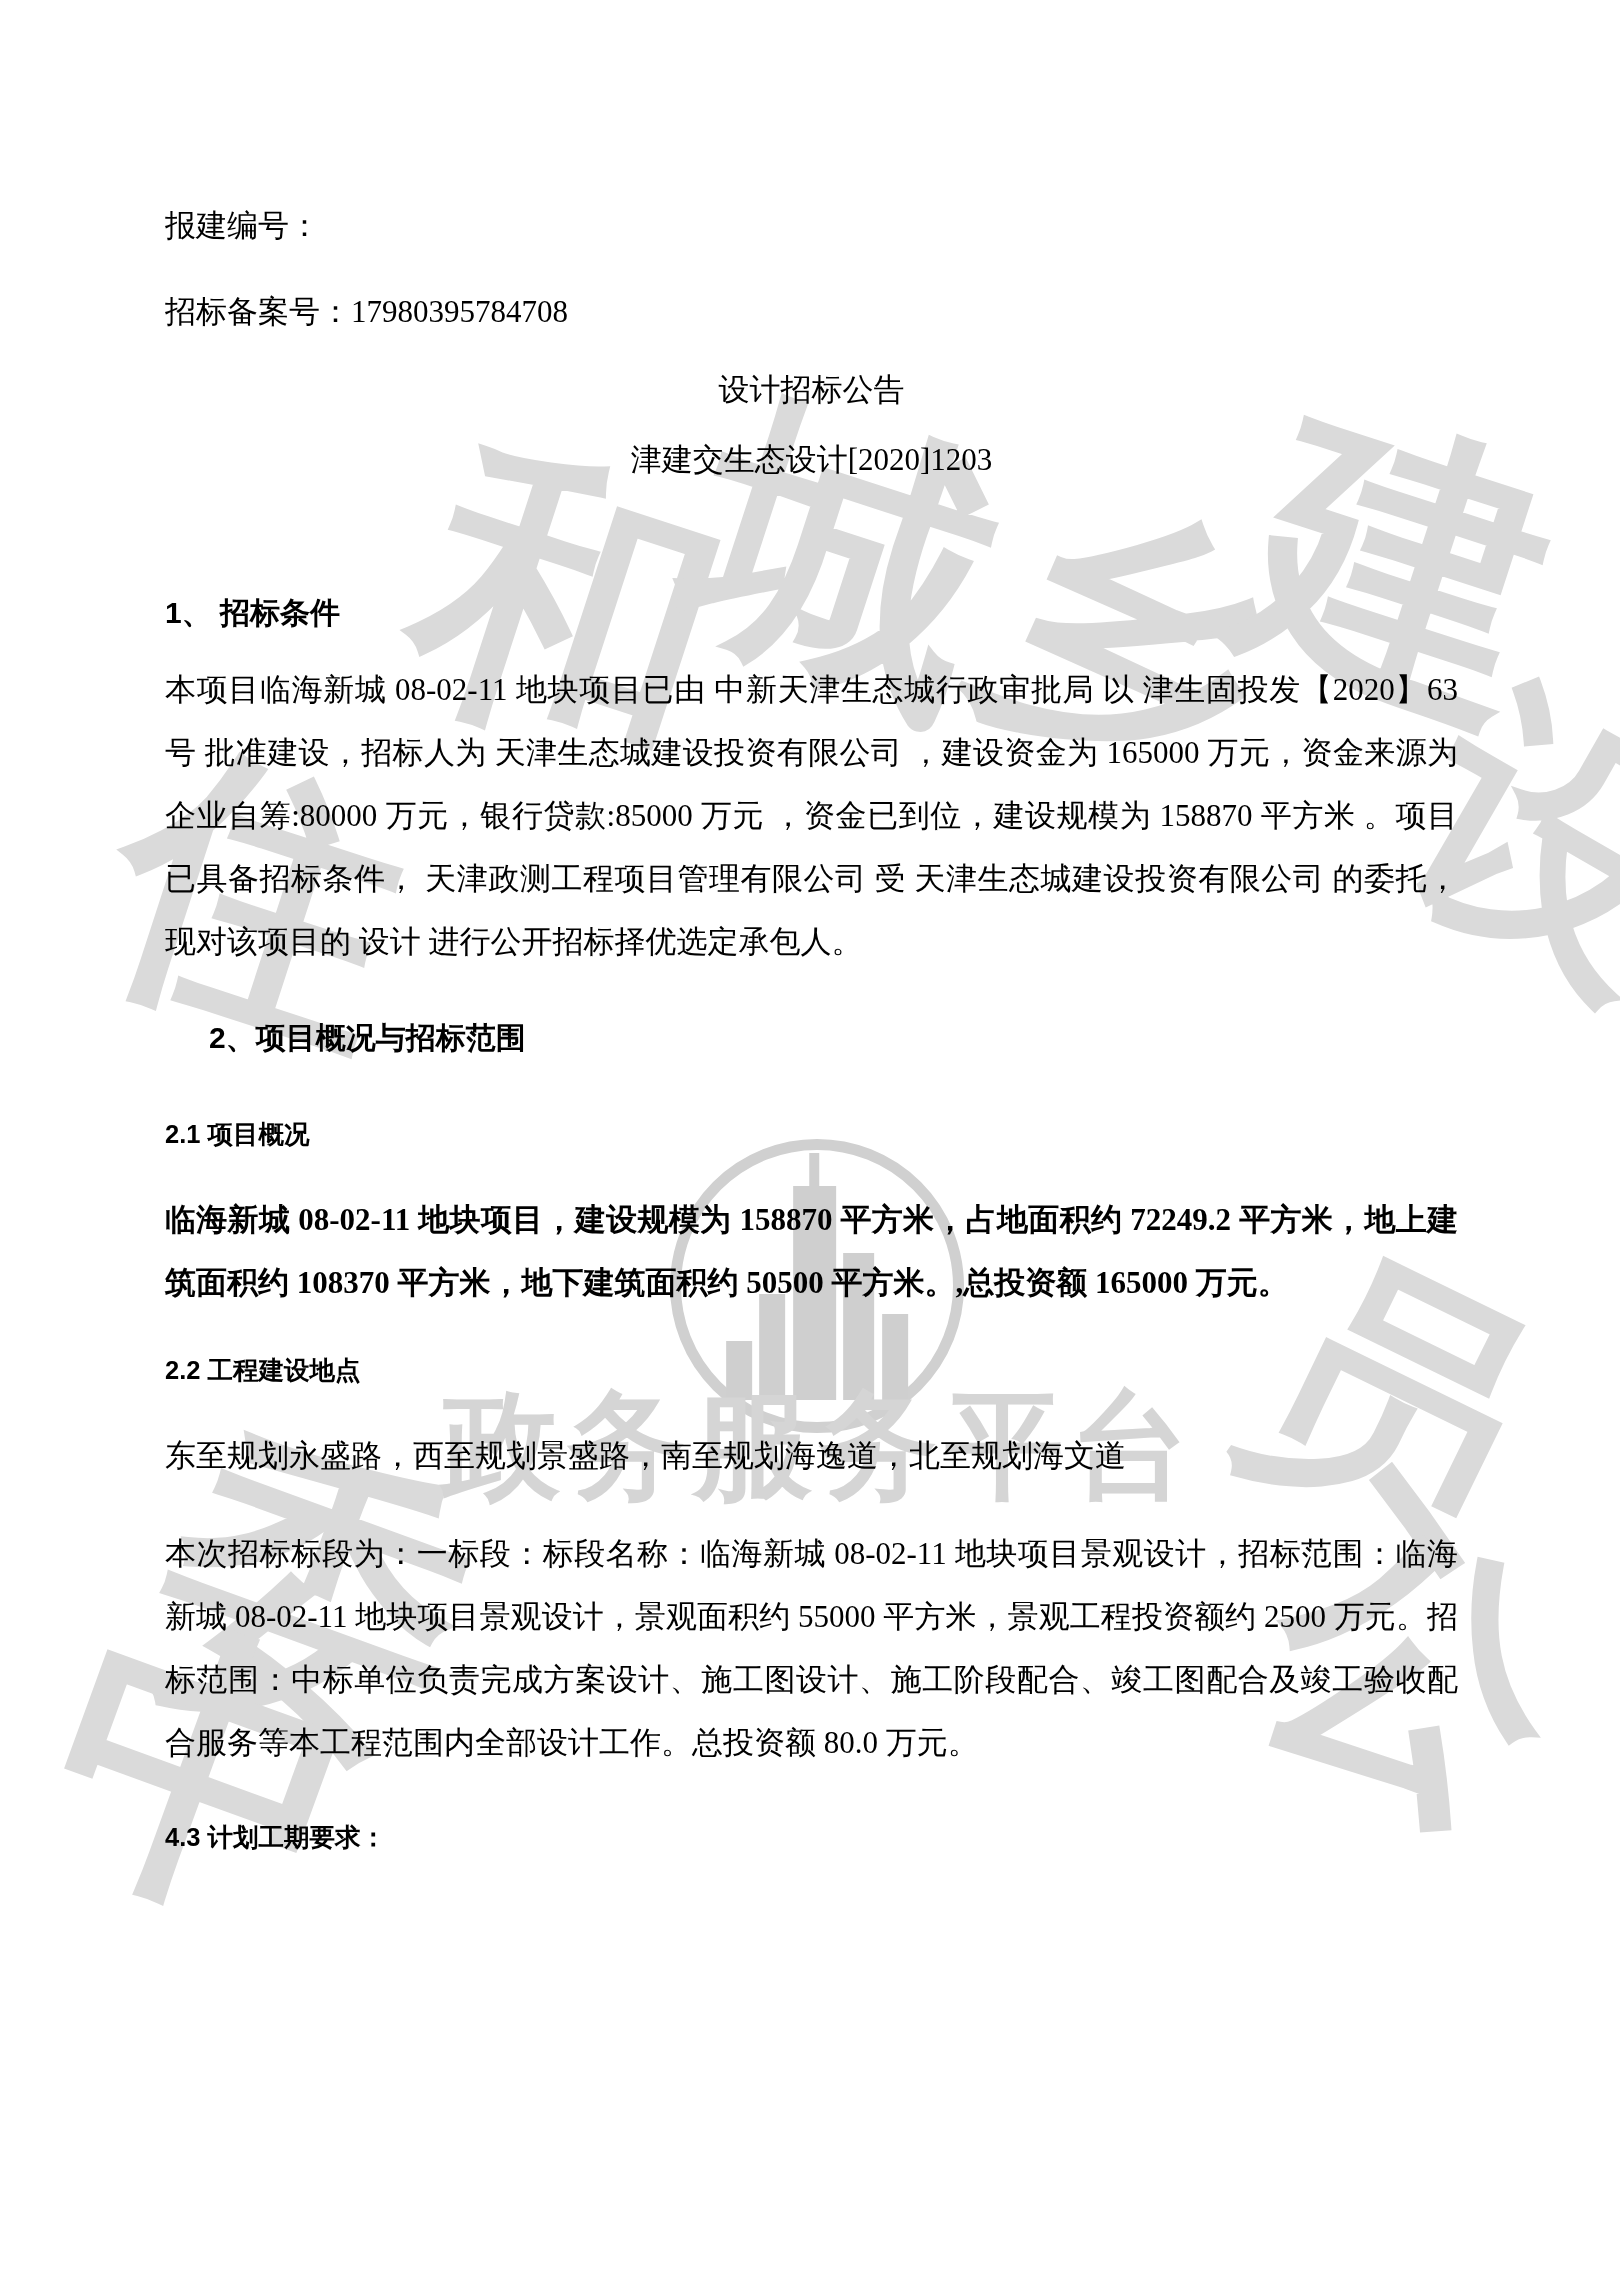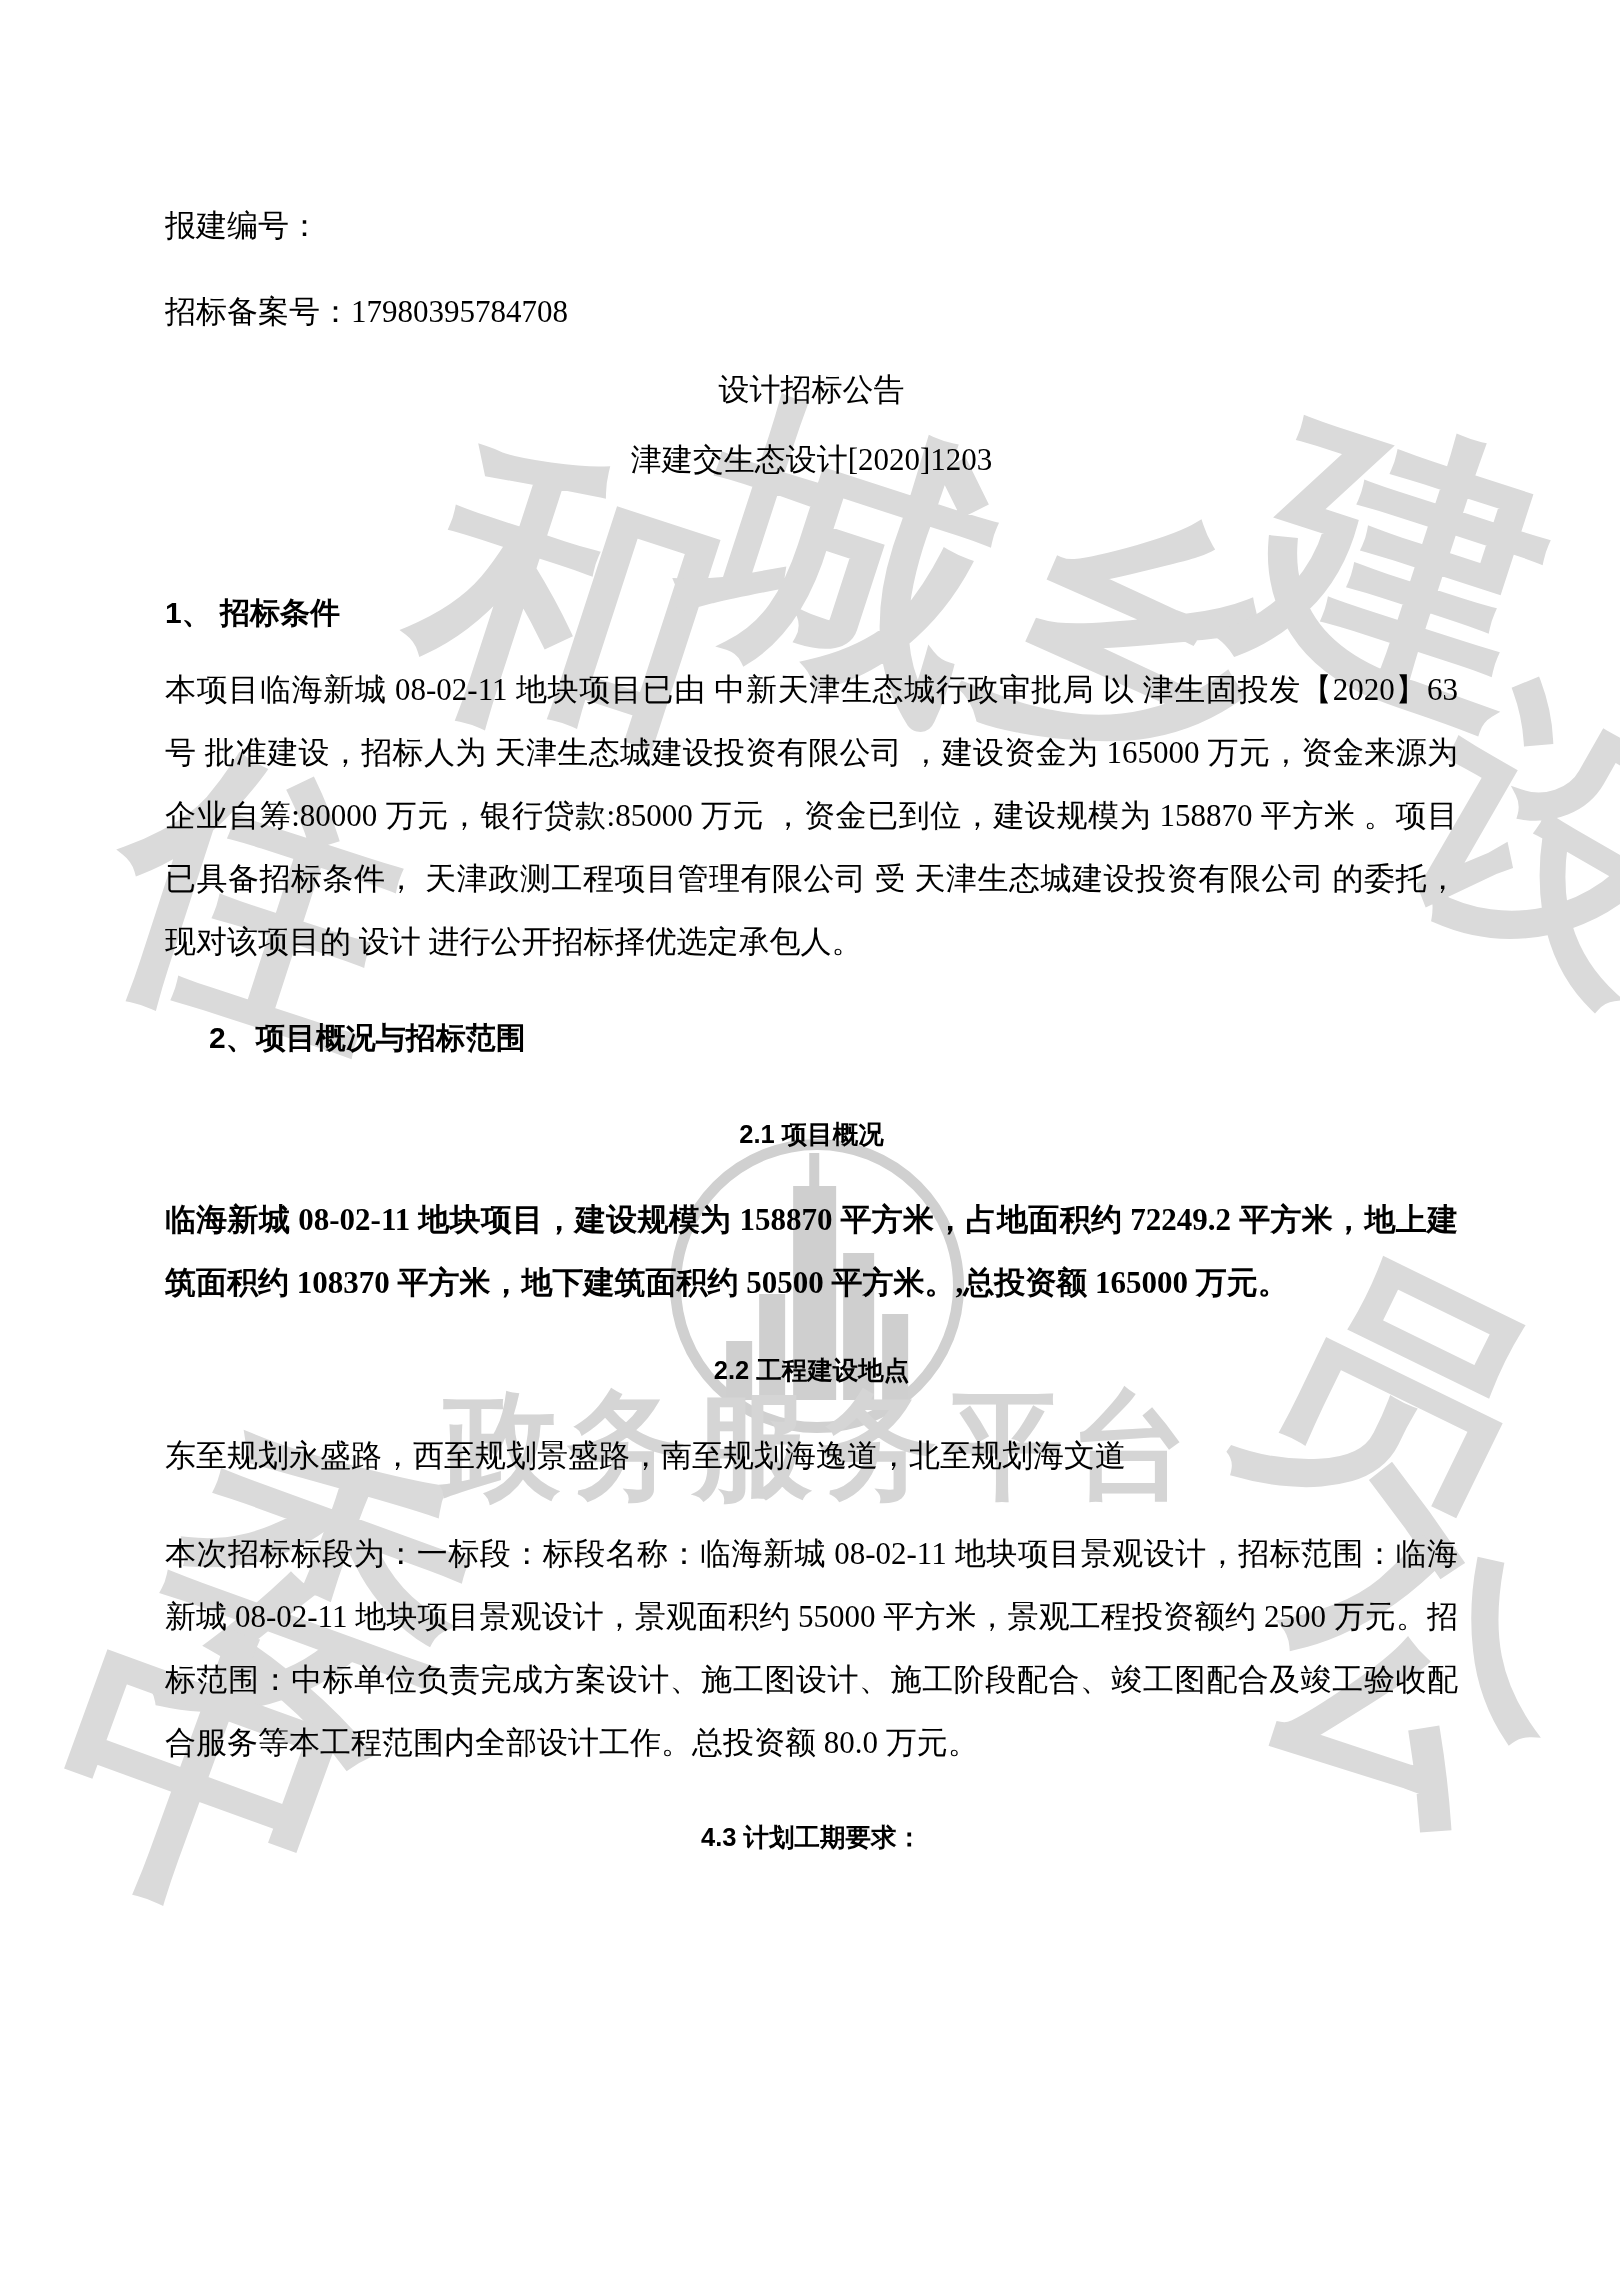--- a/index.html
+++ b/index.html
@@ -114,21 +114,20 @@
     font-family: "Liberation Sans", "DejaVu Sans", sans-serif;
     font-weight: 700;
     font-size: 30px;
     line-height: 43px;
   }
   .h2 {
     font-family: "Liberation Sans", "DejaVu Sans", sans-serif;
     font-weight: 700;
     font-size: 25.5px;
     line-height: 37px;
-    text-align: center;
   }
   .para {
     font-size: 31px;
     line-height: 63px;
     text-align: justify;
   }
 
   .sec1-h   { margin-top: 110px; }
   .sec1-p   { margin-top: 23.5px; }
   .sec2-h   { margin-top: 43px; margin-left: 44px; }

